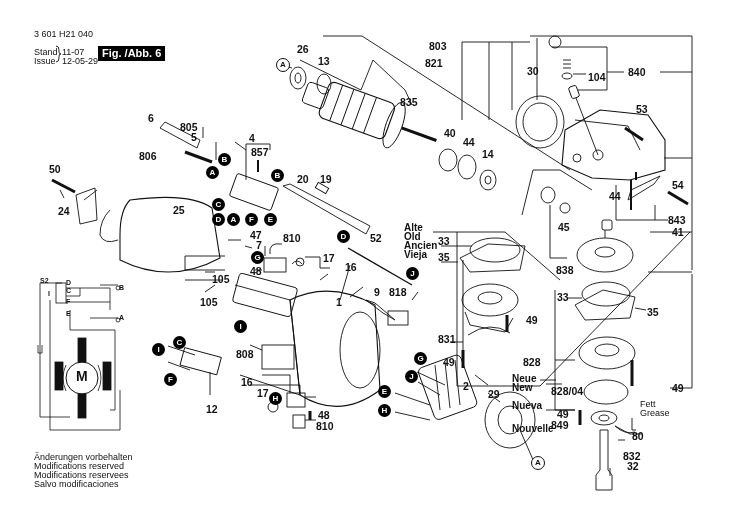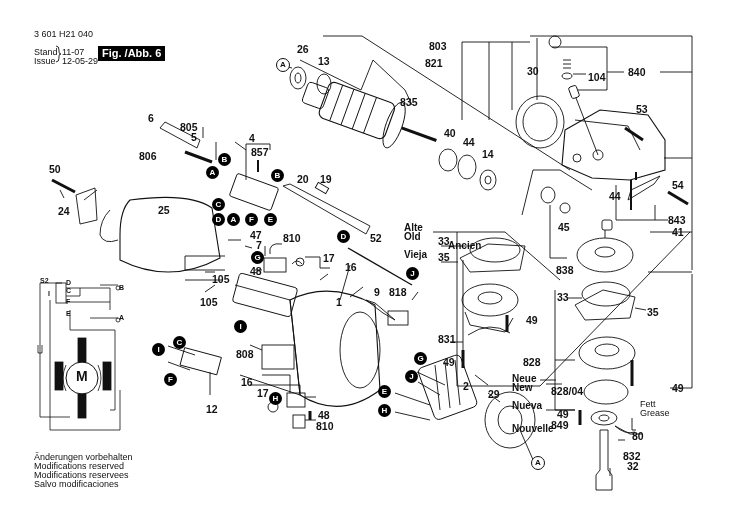--- a/index.html
+++ b/index.html
@@ -210,21 +210,21 @@
   <path d="M305 397 L316 397 M305 420 L316 420"></path>
   <path d="M488 385 L475 375"></path>
   <path d="M568 298 L582 298 M635 308 L646 310 M546 384 H562 M546 410 L575 410 M618 440 L625 440"></path>
   <path d="M610 468 V476"></path>
   <path d="M441 262 L458 262 M441 246 L472 246 M450 342 L463 342"></path>
 </svg>
 
 <div>
   <div class="sm" style="left:404px;top:223px;">Alte</div>
   <div class="sm" style="left:404px;top:232px;">Old</div>
-  <div class="sm" style="left:404px;top:241px;margin-left:44px;">Ancien</div>
+  <div class="sm" style="left:404px;top:241px;">Ancien</div>
   <div class="sm" style="left:404px;top:250px;">Vieja</div>
 </div>
 <div>
   <div class="sm" style="left:512px;top:374px;">Neue</div>
   <div class="sm" style="left:512px;top:383px;">New</div>
   <div class="sm" style="left:512px;top:392px;margin-top:32px;">Nouvelle</div>
   <div class="sm" style="left:512px;top:401px;">Nueva</div>
 </div>
 <div class="txt" style="left:640px;top:399px;">Fett</div>
 <div class="txt" style="left:640px;top:408px;">Grease</div>
@@ -260,21 +260,21 @@
   <div class="lbl" style="left:556px;top:265px;">838</div>
 
   <div class="lbl" style="left:139px;top:103px;margin-top:48px;">806</div>
   <div class="lbl" style="left:148px;top:113px;">6</div>
   <div class="lbl" style="left:180px;top:122px;">805</div>
   <div class="lbl" style="left:191px;top:132px;">5</div>
   <div class="lbl" style="left:249px;top:133px;">4</div>
   <div class="lbl" style="left:251px;top:147px;">857</div>
   <div class="lbl" style="left:49px;top:164px;">50</div>
   <div class="lbl" style="left:58px;top:206px;">24</div>
-  <div class="lbl" style="left:158px;top:205px;">25</div>
+  <div class="lbl" style="left:173px;top:205px;">25</div>
   <div class="lbl" style="left:297px;top:174px;">20</div>
   <div class="lbl" style="left:320px;top:174px;">19</div>
   <div class="lbl" style="left:250px;top:230px;">47</div>
   <div class="lbl" style="left:256px;top:240px;">7</div>
   <div class="lbl" style="left:283px;top:233px;">810</div>
   <div class="lbl" style="left:250px;top:266px;">48</div>
   <div class="lbl" style="left:323px;top:253px;">17</div>
   <div class="lbl" style="left:345px;top:262px;">16</div>
   <div class="lbl" style="left:212px;top:274px;">105</div>
   <div class="lbl" style="left:200px;top:297px;">105</div>

